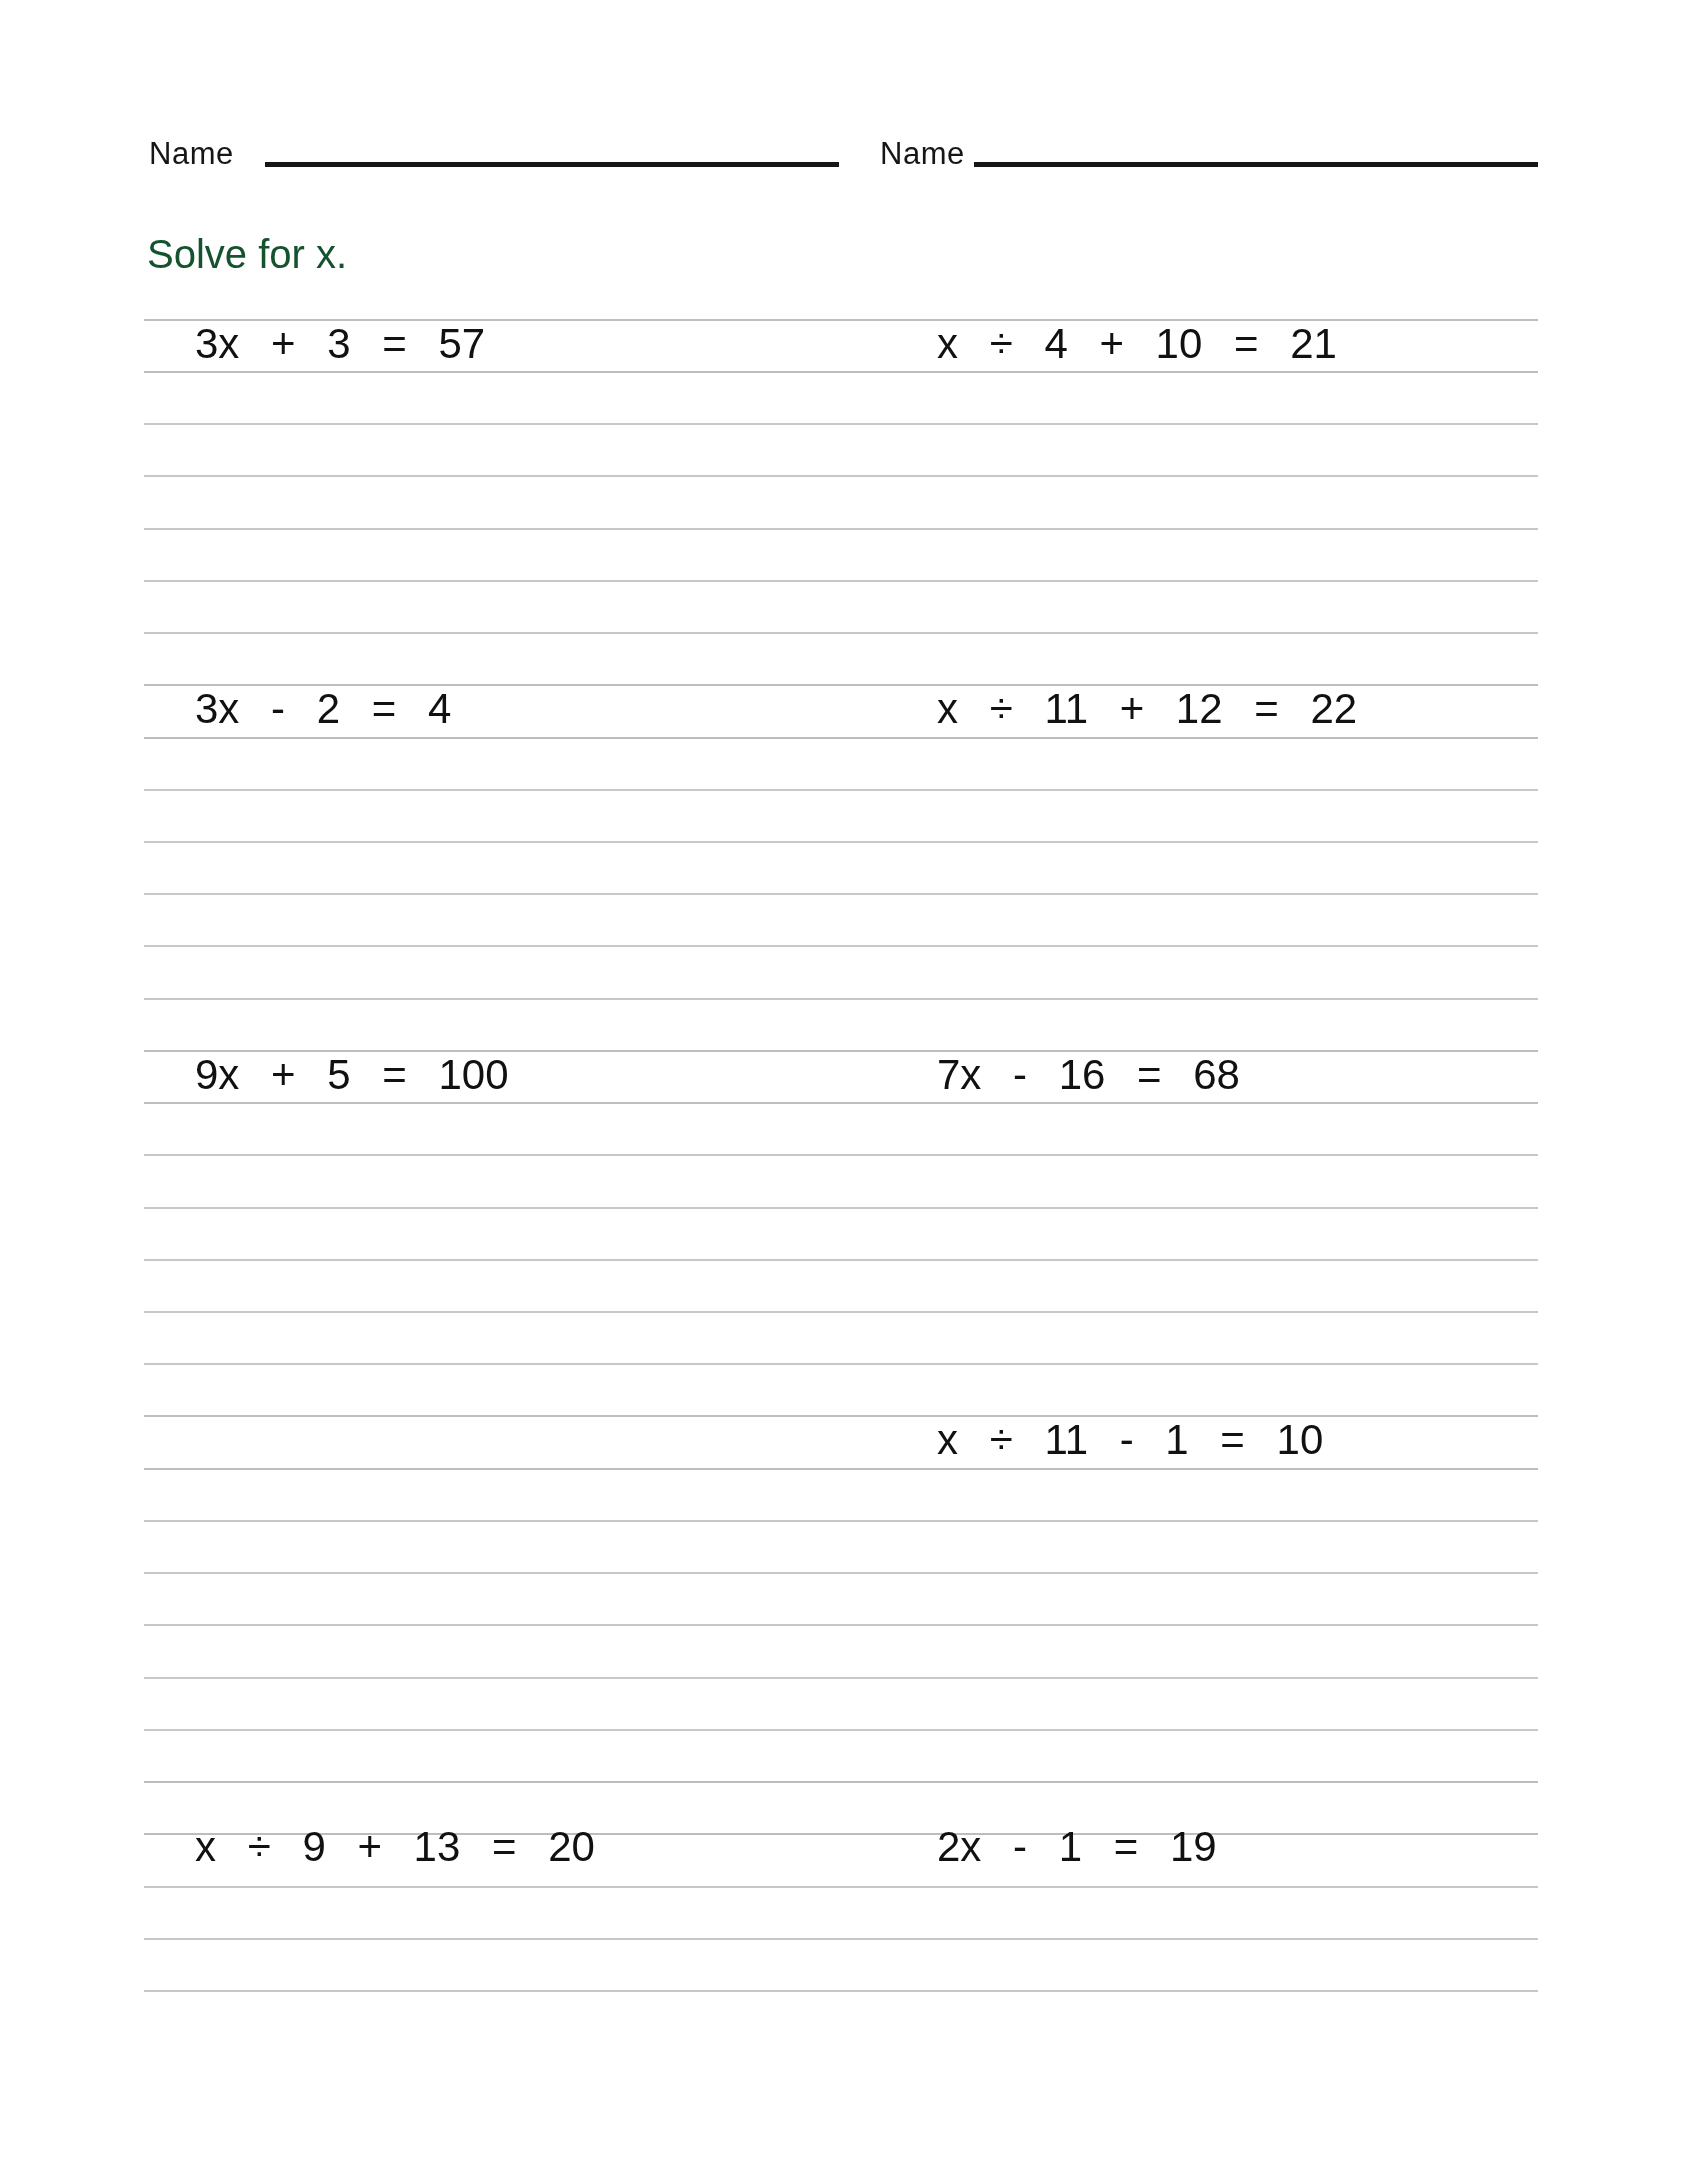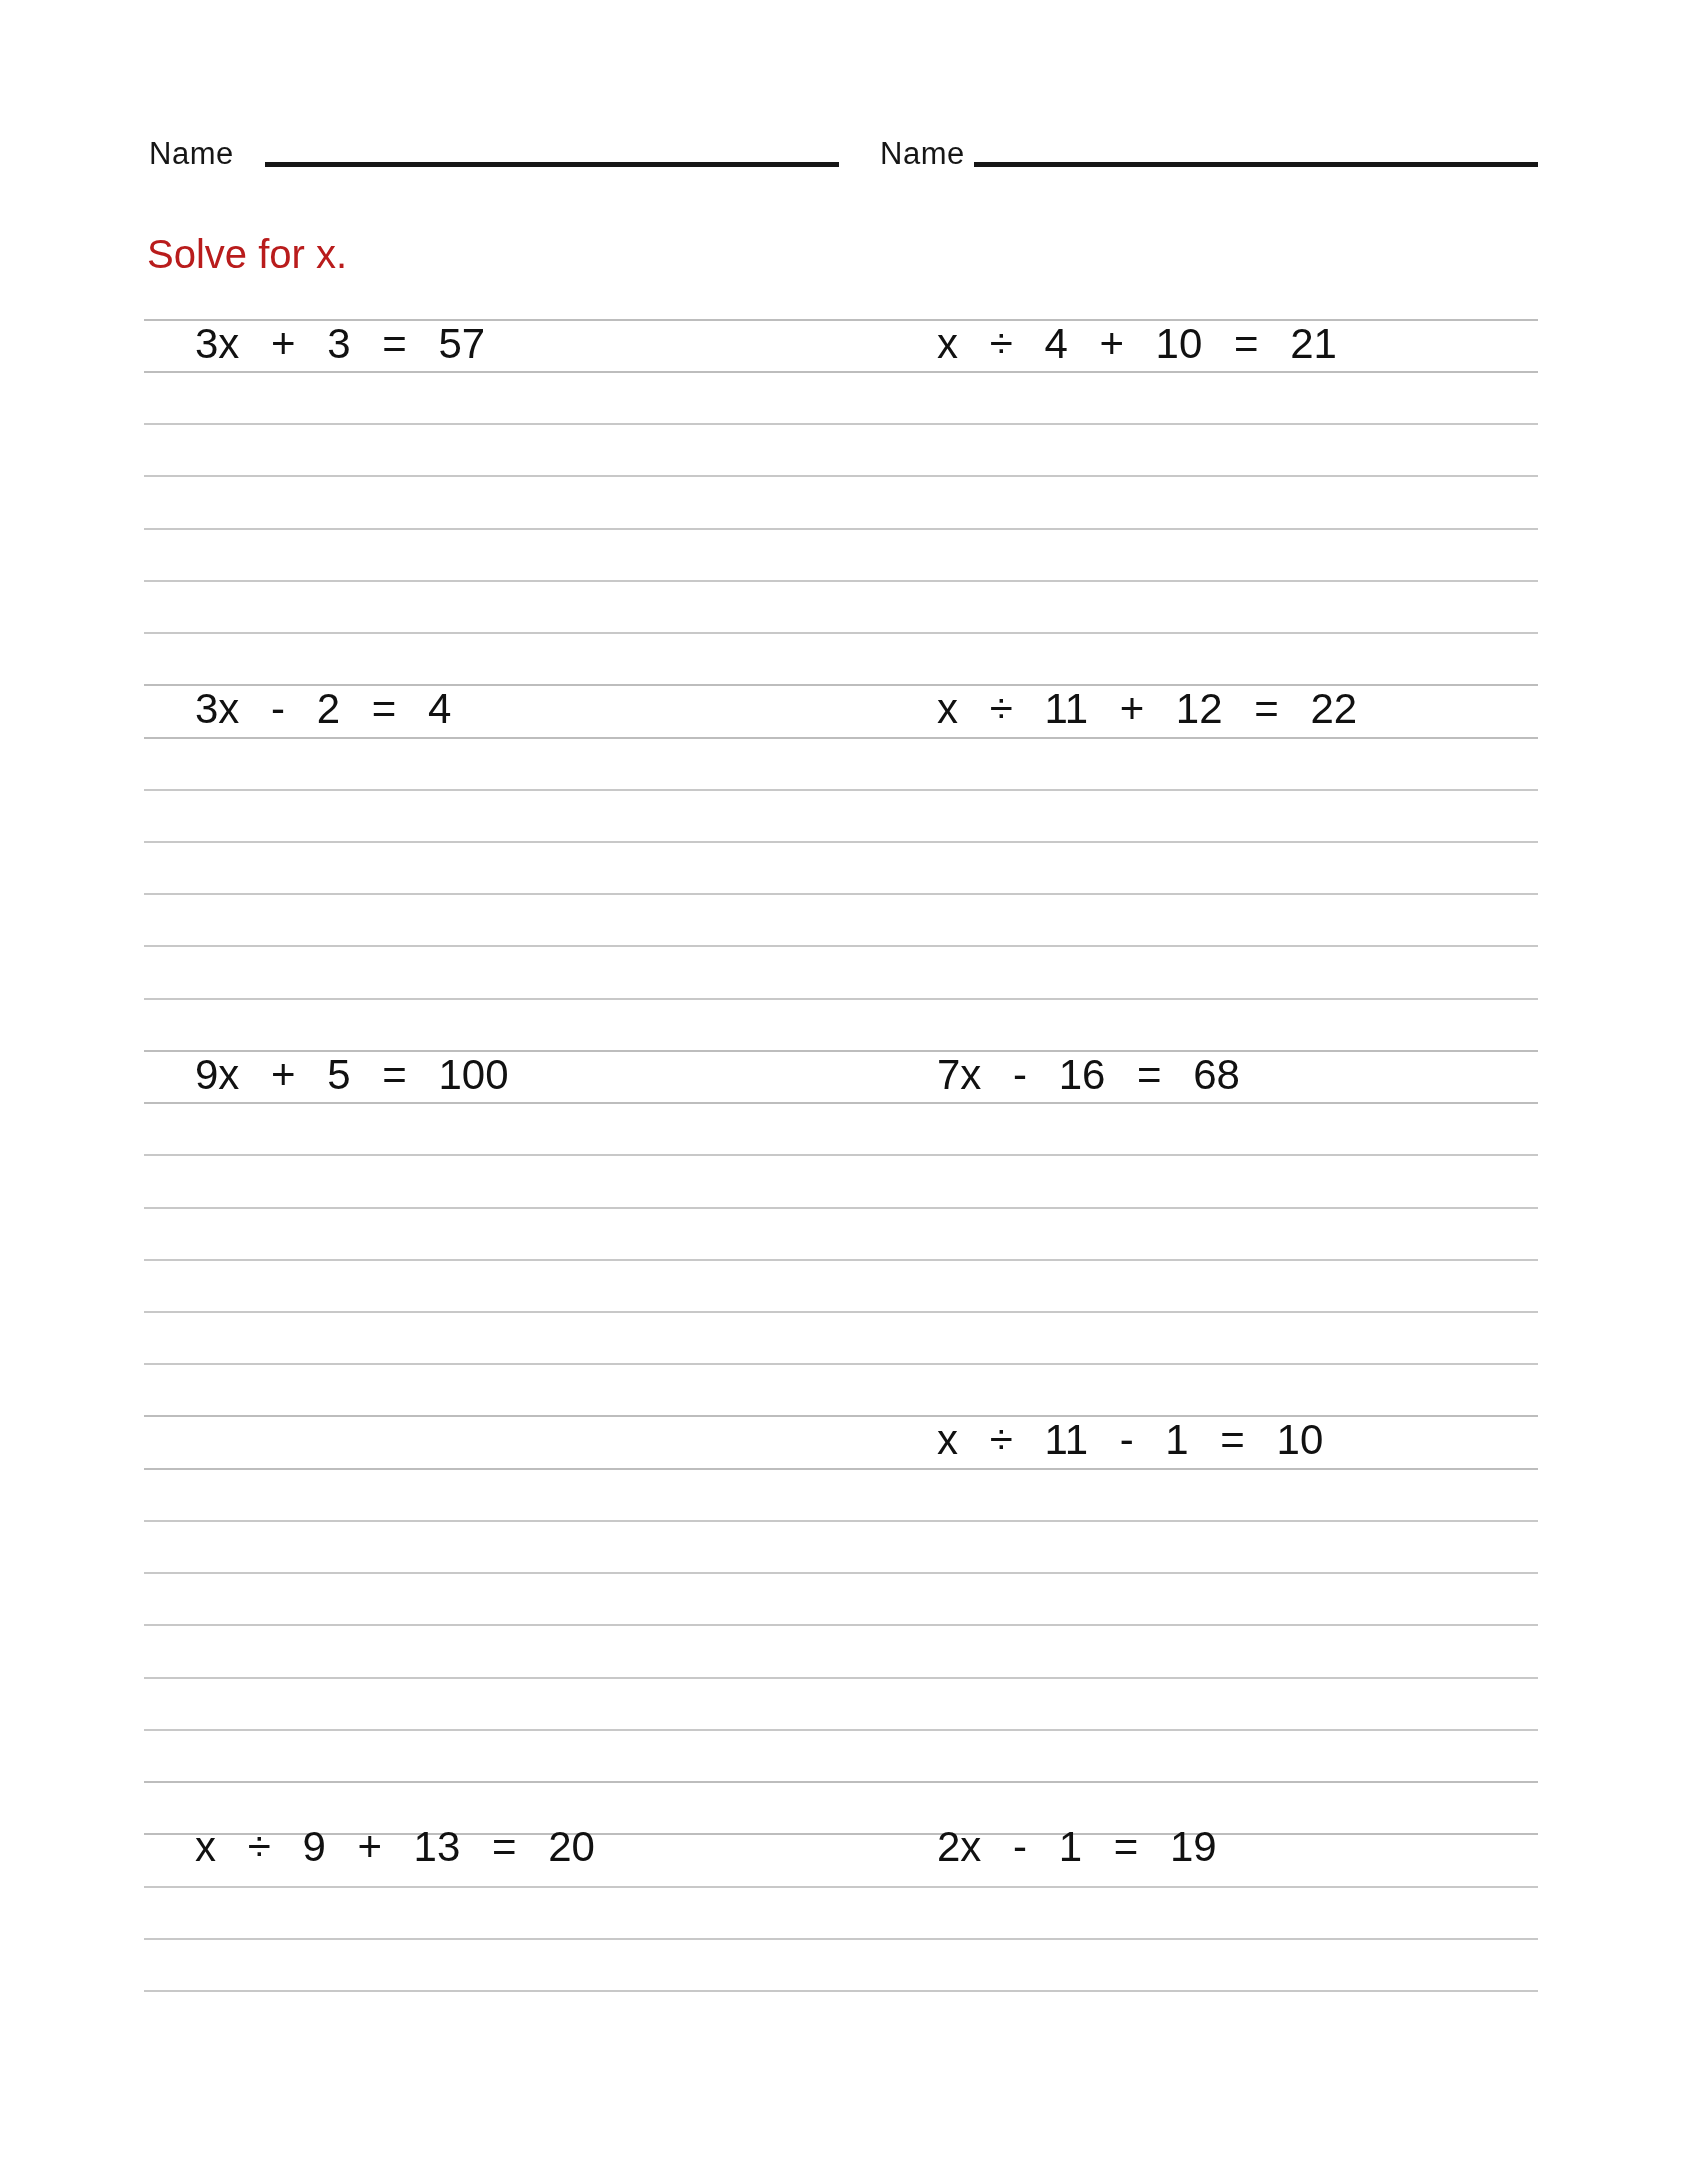--- a/index.html
+++ b/index.html
@@ -32,21 +32,21 @@
   }
   .name-underline { left: 265px; width: 574px; }
   .date-underline { left: 974px; width: 564px; }
 
   
   .instruction {
     position: absolute;
     left: 147px;
     top: 232px;
     font-size: 40px;
-    color: #b91c1c;
+    color: #14532d;
   }
 
   
   .rule {
     position: absolute;
     left: 144px;
     width: 1394px;
     height: 2px;
     background: #c8c8c8;
   }

